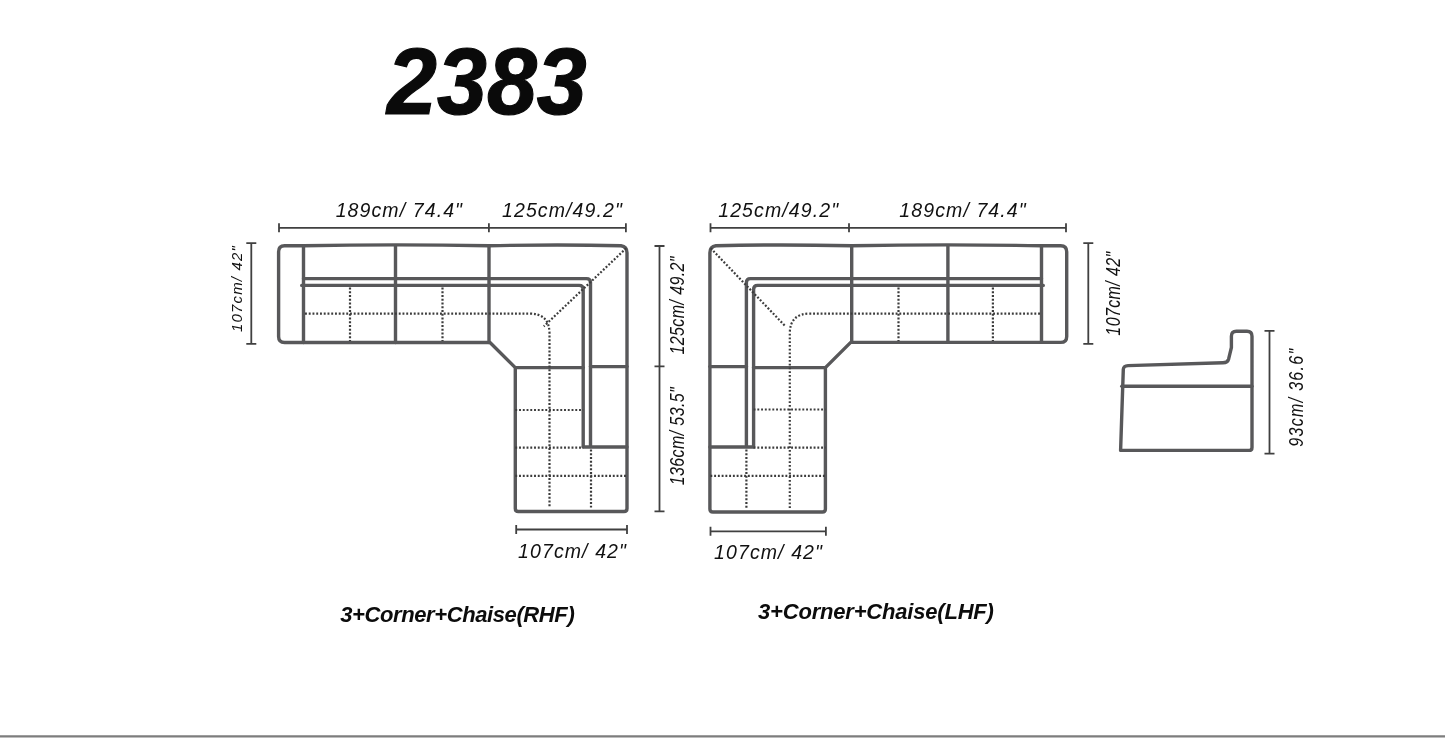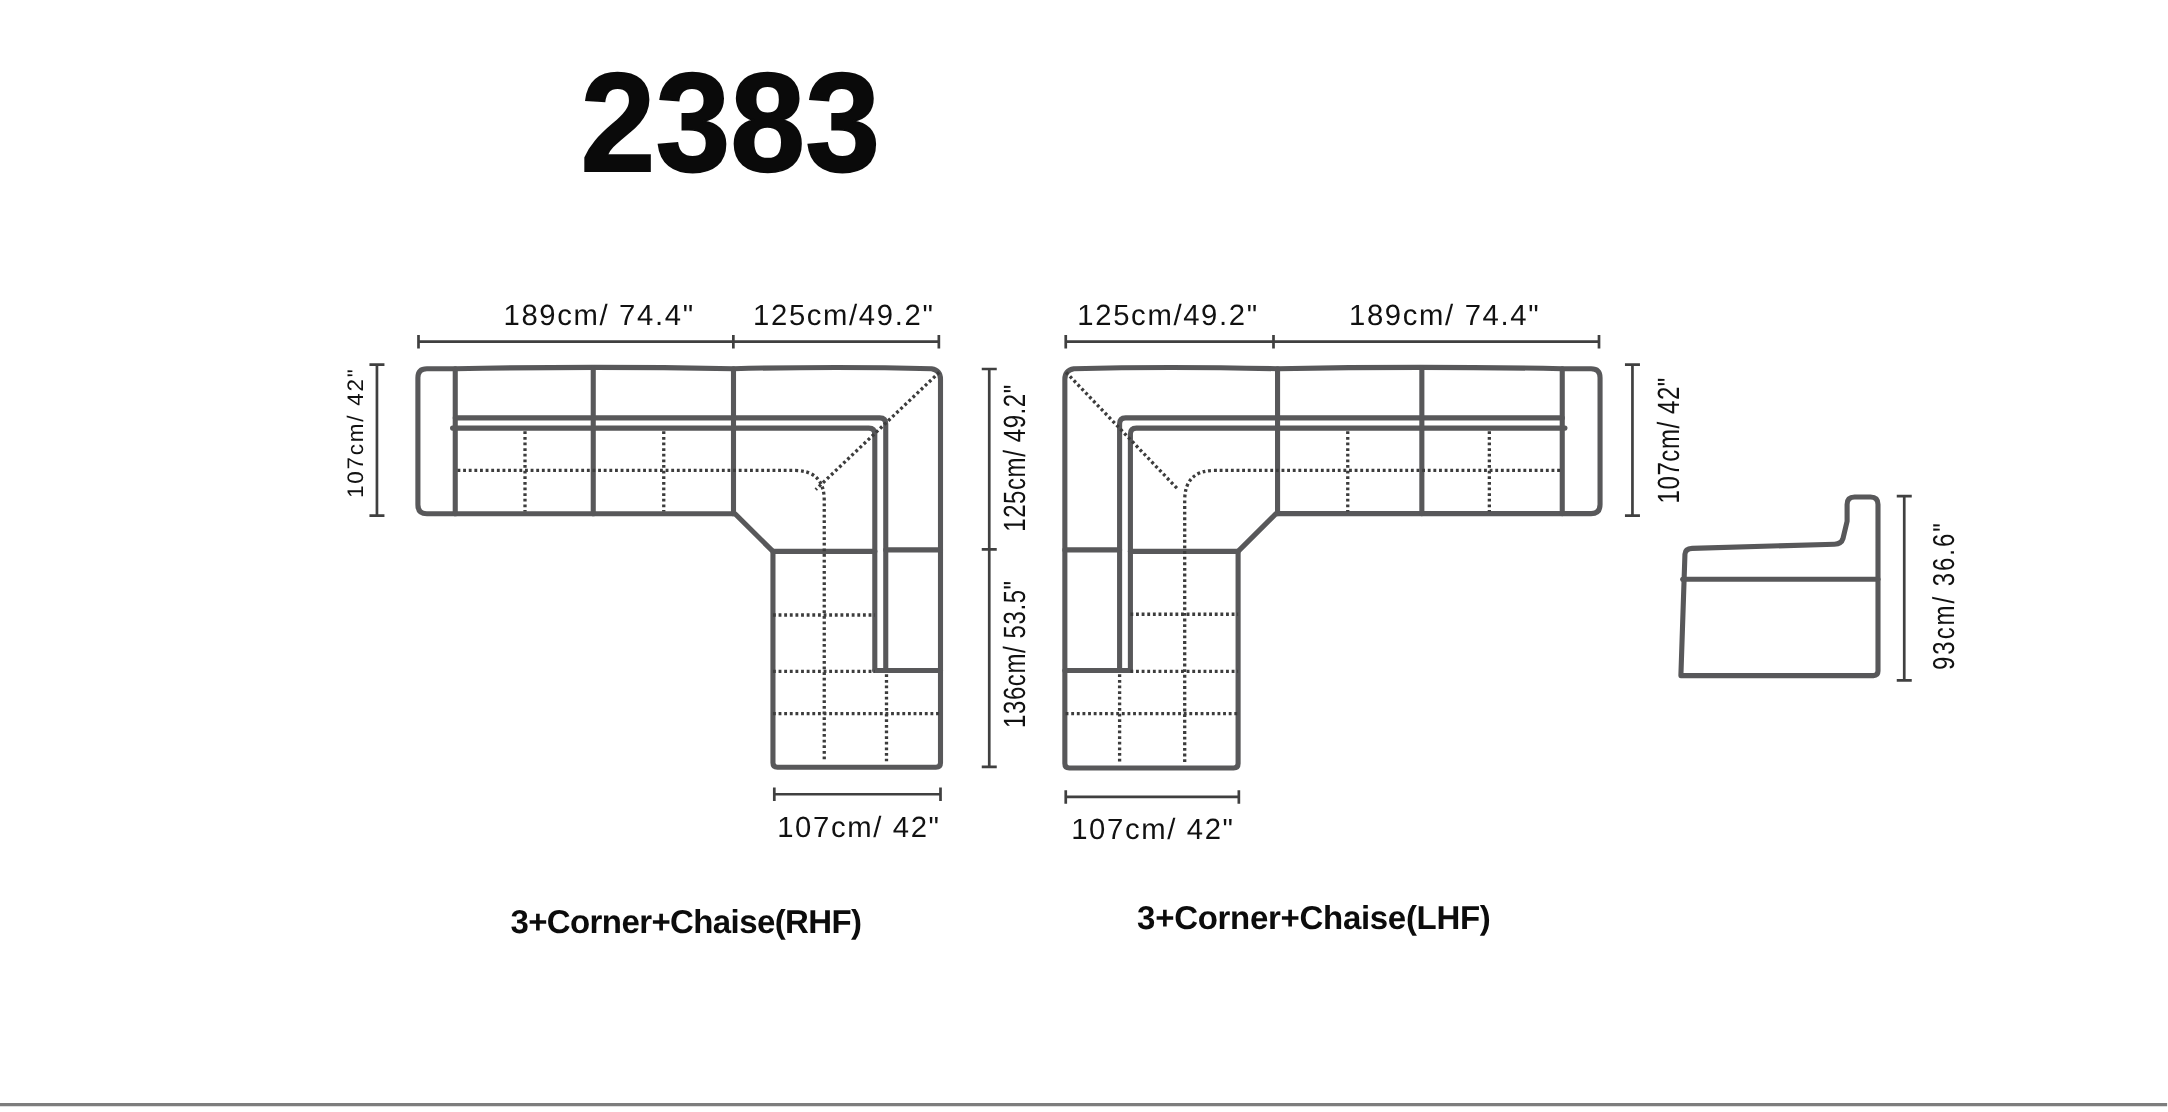--- a/index.html
+++ b/index.html
@@ -1,17 +1,17 @@
 <!DOCTYPE html>
 <html><head>
 <meta charset="utf-8">
 <style>
   html,body{margin:0;padding:0;background:#ffffff;}
   .page{position:relative;width:1445px;height:741px;background:#ffffff;overflow:hidden;
-        font-family:"Liberation Sans", sans-serif;}
+        font-family:"Liberation Sans", sans-serif;font-style:italic;}
   svg{position:absolute;left:0;top:0;}
   .dim{font-family:"Liberation Sans", sans-serif;font-size:19.5px;fill:#111;letter-spacing:1.1px;}
   .dimv{font-family:"Liberation Sans", sans-serif;font-size:16px;fill:#111;letter-spacing:0.4px;}
   .dimv2{font-family:"Liberation Sans", sans-serif;font-size:15px;fill:#111;letter-spacing:1.15px;}
   .cap{font-family:"Liberation Sans", sans-serif;font-size:22px;font-weight:bold;fill:#0c0c0c;letter-spacing:-0.4px;}
   .ttl{font-family:"Liberation Sans", sans-serif;font-size:94px;font-weight:bold;fill:#0a0a0a;stroke:#0a0a0a;stroke-width:1.2px;}
 </style>
 </head>
 <body>
 <div class="page">

